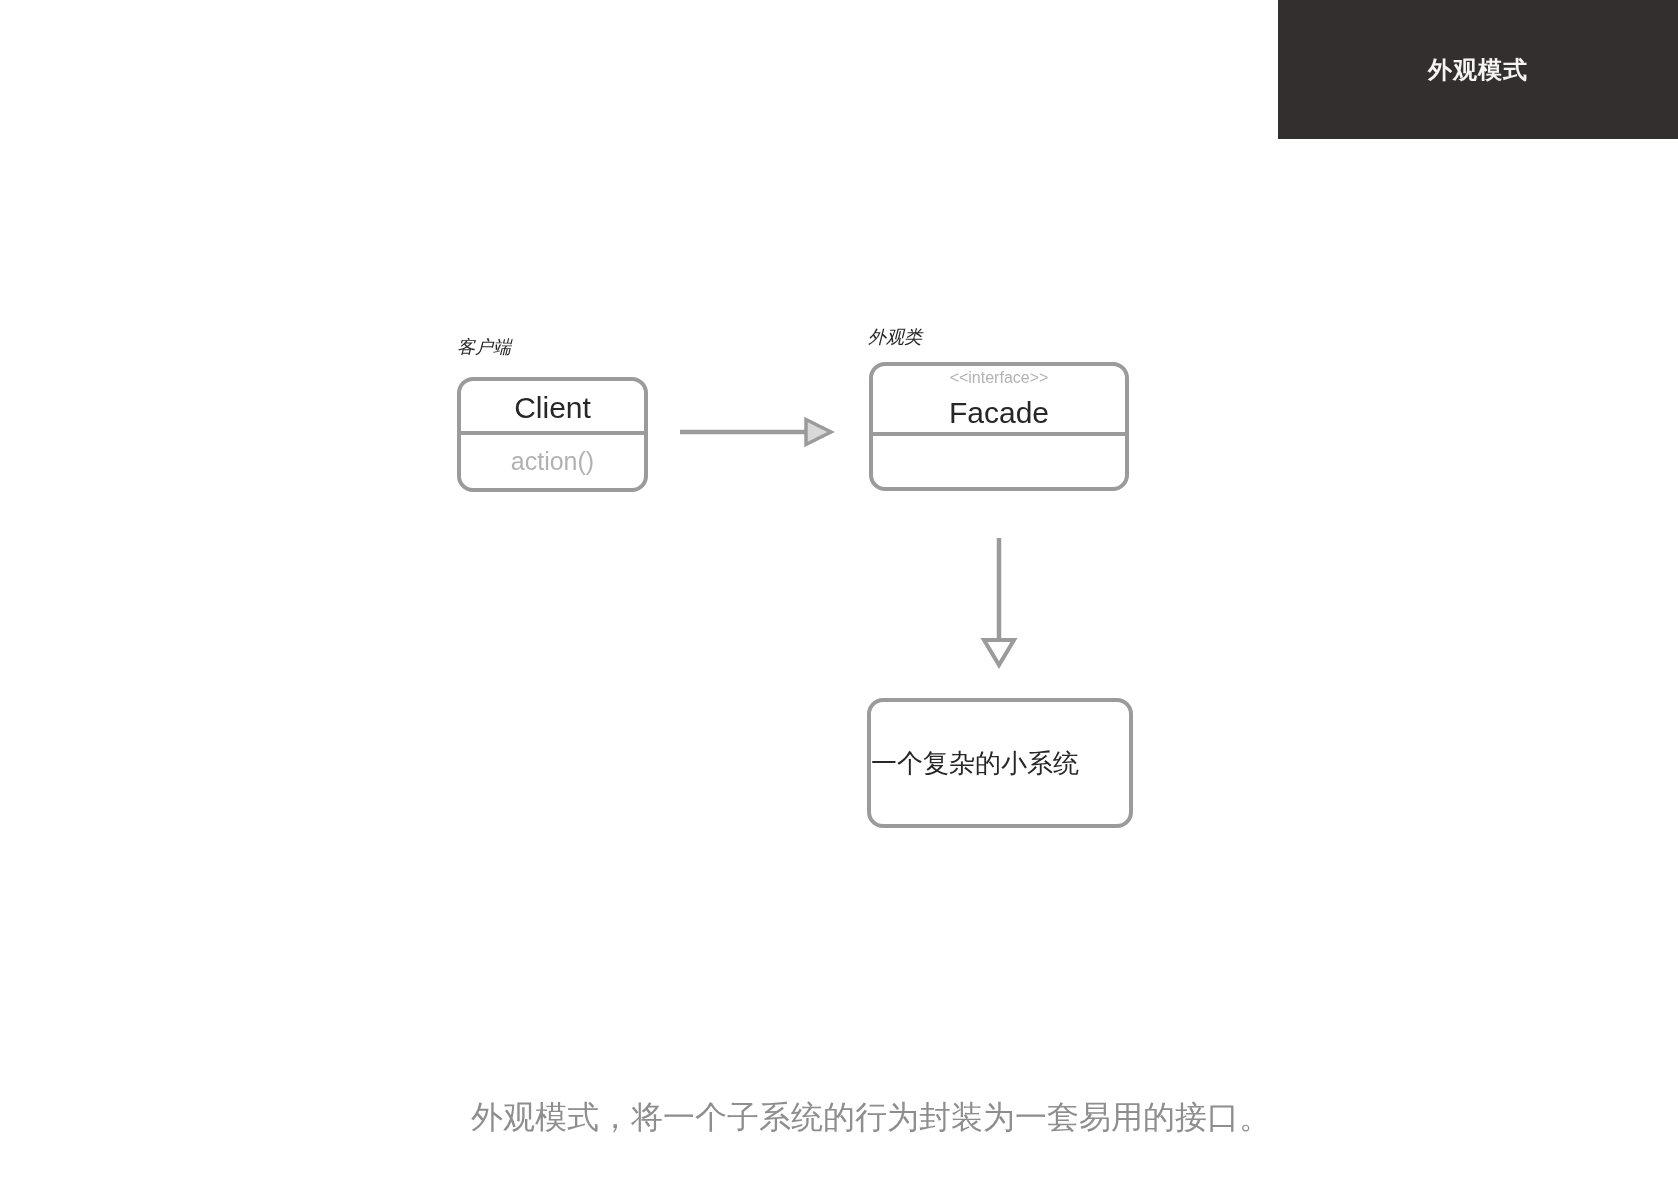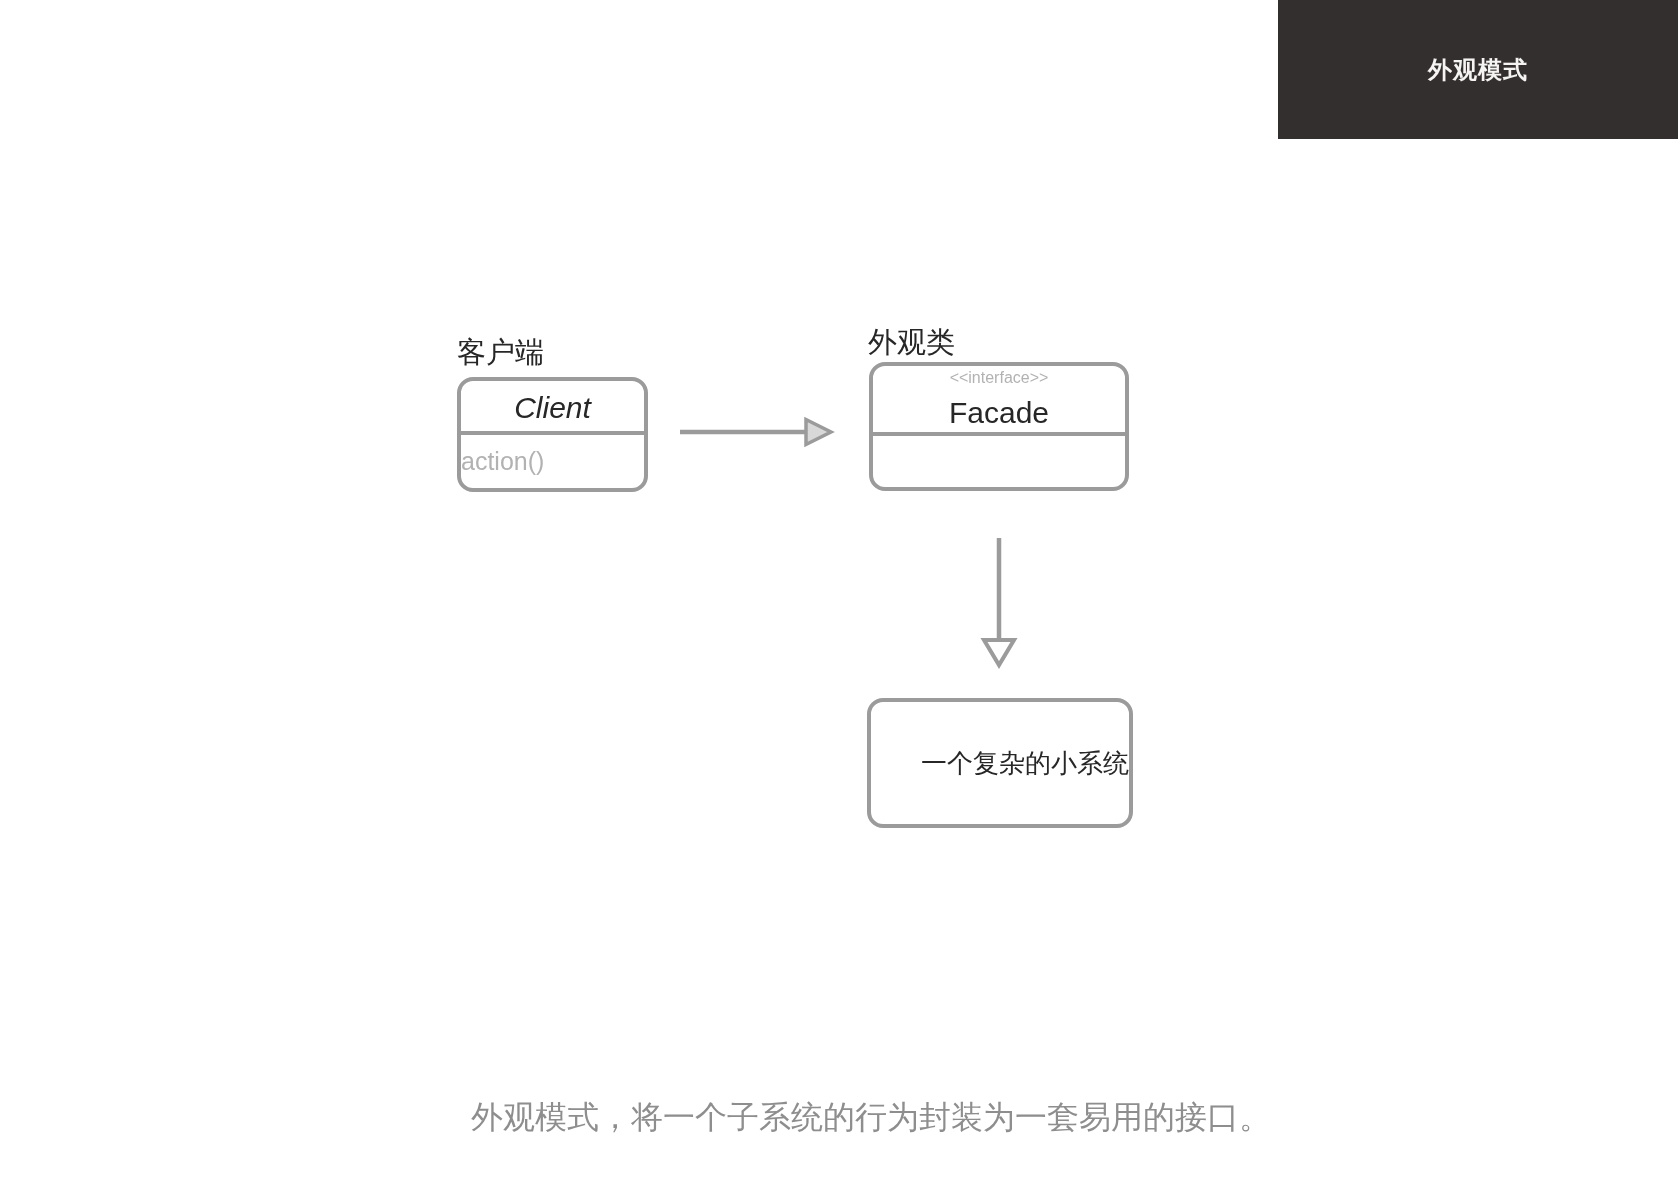--- a/index.html
+++ b/index.html
@@ -31,62 +31,63 @@
     width:1678px; height:1182px;
     pointer-events:none;
   }
   .arrow-shaft { stroke:var(--border, #9b9b9b); stroke-width:4.5; fill:none; }
   .arrow-head-filled { fill:var(--arrowhead-fill, #d8d8d8); stroke:var(--border, #9b9b9b); stroke-width:3.5; stroke-linejoin:miter; }
   .arrow-head-open { fill:#ffffff; stroke:var(--border, #9b9b9b); stroke-width:4; stroke-linejoin:miter; }
 
   
   .uml-label {
     position:absolute;
-    font-size:29px; font-weight:500; line-height:1;
+    font-size:18px; font-weight:500; line-height:1;
     color:var(--text, #272727);
     white-space:nowrap;
+    font-style:italic;
   }
 
   
   .class-box {
     position:absolute;
     background:#ffffff;
     border:4px solid var(--border, #9b9b9b);
     border-radius:16px;
     display:flex; flex-direction:column;
   }
   .name-section {
     border-bottom:4px solid var(--border, #9b9b9b);
     display:flex; flex-direction:column;
     align-items:center; justify-content:center;
   }
   .method-section {
     flex:1;
-    display:flex; align-items:center; 
+    display:flex; align-items:center; justify-content:center;
   }
   .stereotype {
     font-size:16px; line-height:1.15;
     color:var(--muted, #b2b2b2);
     white-space:nowrap;
   }
   .class-name {
     font-size:30px; line-height:1.1; font-weight:400;
     color:var(--text, #272727);
     white-space:nowrap;
     margin-top:8px;
   }
   .method-name {
     font-size:25px; line-height:1;
     color:var(--muted, #b2b2b2);
     white-space:nowrap;
   }
 
   .subsystem-box {
     flex-direction:row;
-    align-items:center; justify-content:flex-end;
+    align-items:center; justify-content:flex-start;
   }
   .subsystem-text {
     font-size:26px; font-weight:500;
     color:var(--text, #272727);
     white-space:nowrap;
   }
 
   
   .caption {
     position:absolute;
@@ -116,21 +117,21 @@
   </svg>
 
   <div class="title-banner">
     <span>外观模式</span>
   </div>
 
   <div class="uml-label" style="left:457px; top:338px;">客户端</div>
 
   <div class="class-box" style="left:457px; top:377px; width:191px; height:115px;">
     <div class="name-section" style="height:54px;">
-      <div class="class-name" style="margin-top:2px;font-style:italic;">Client</div>
+      <div class="class-name" style="margin-top:2px;">Client</div>
     </div>
     <div class="method-section">
       <div class="method-name">action()</div>
     </div>
   </div>
 
   <div class="uml-label" style="left:868px; top:328px;">外观类</div>
 
   <div class="class-box" style="left:869px; top:362px; width:260px; height:129px;">
     <div class="name-section" style="height:70px;">

